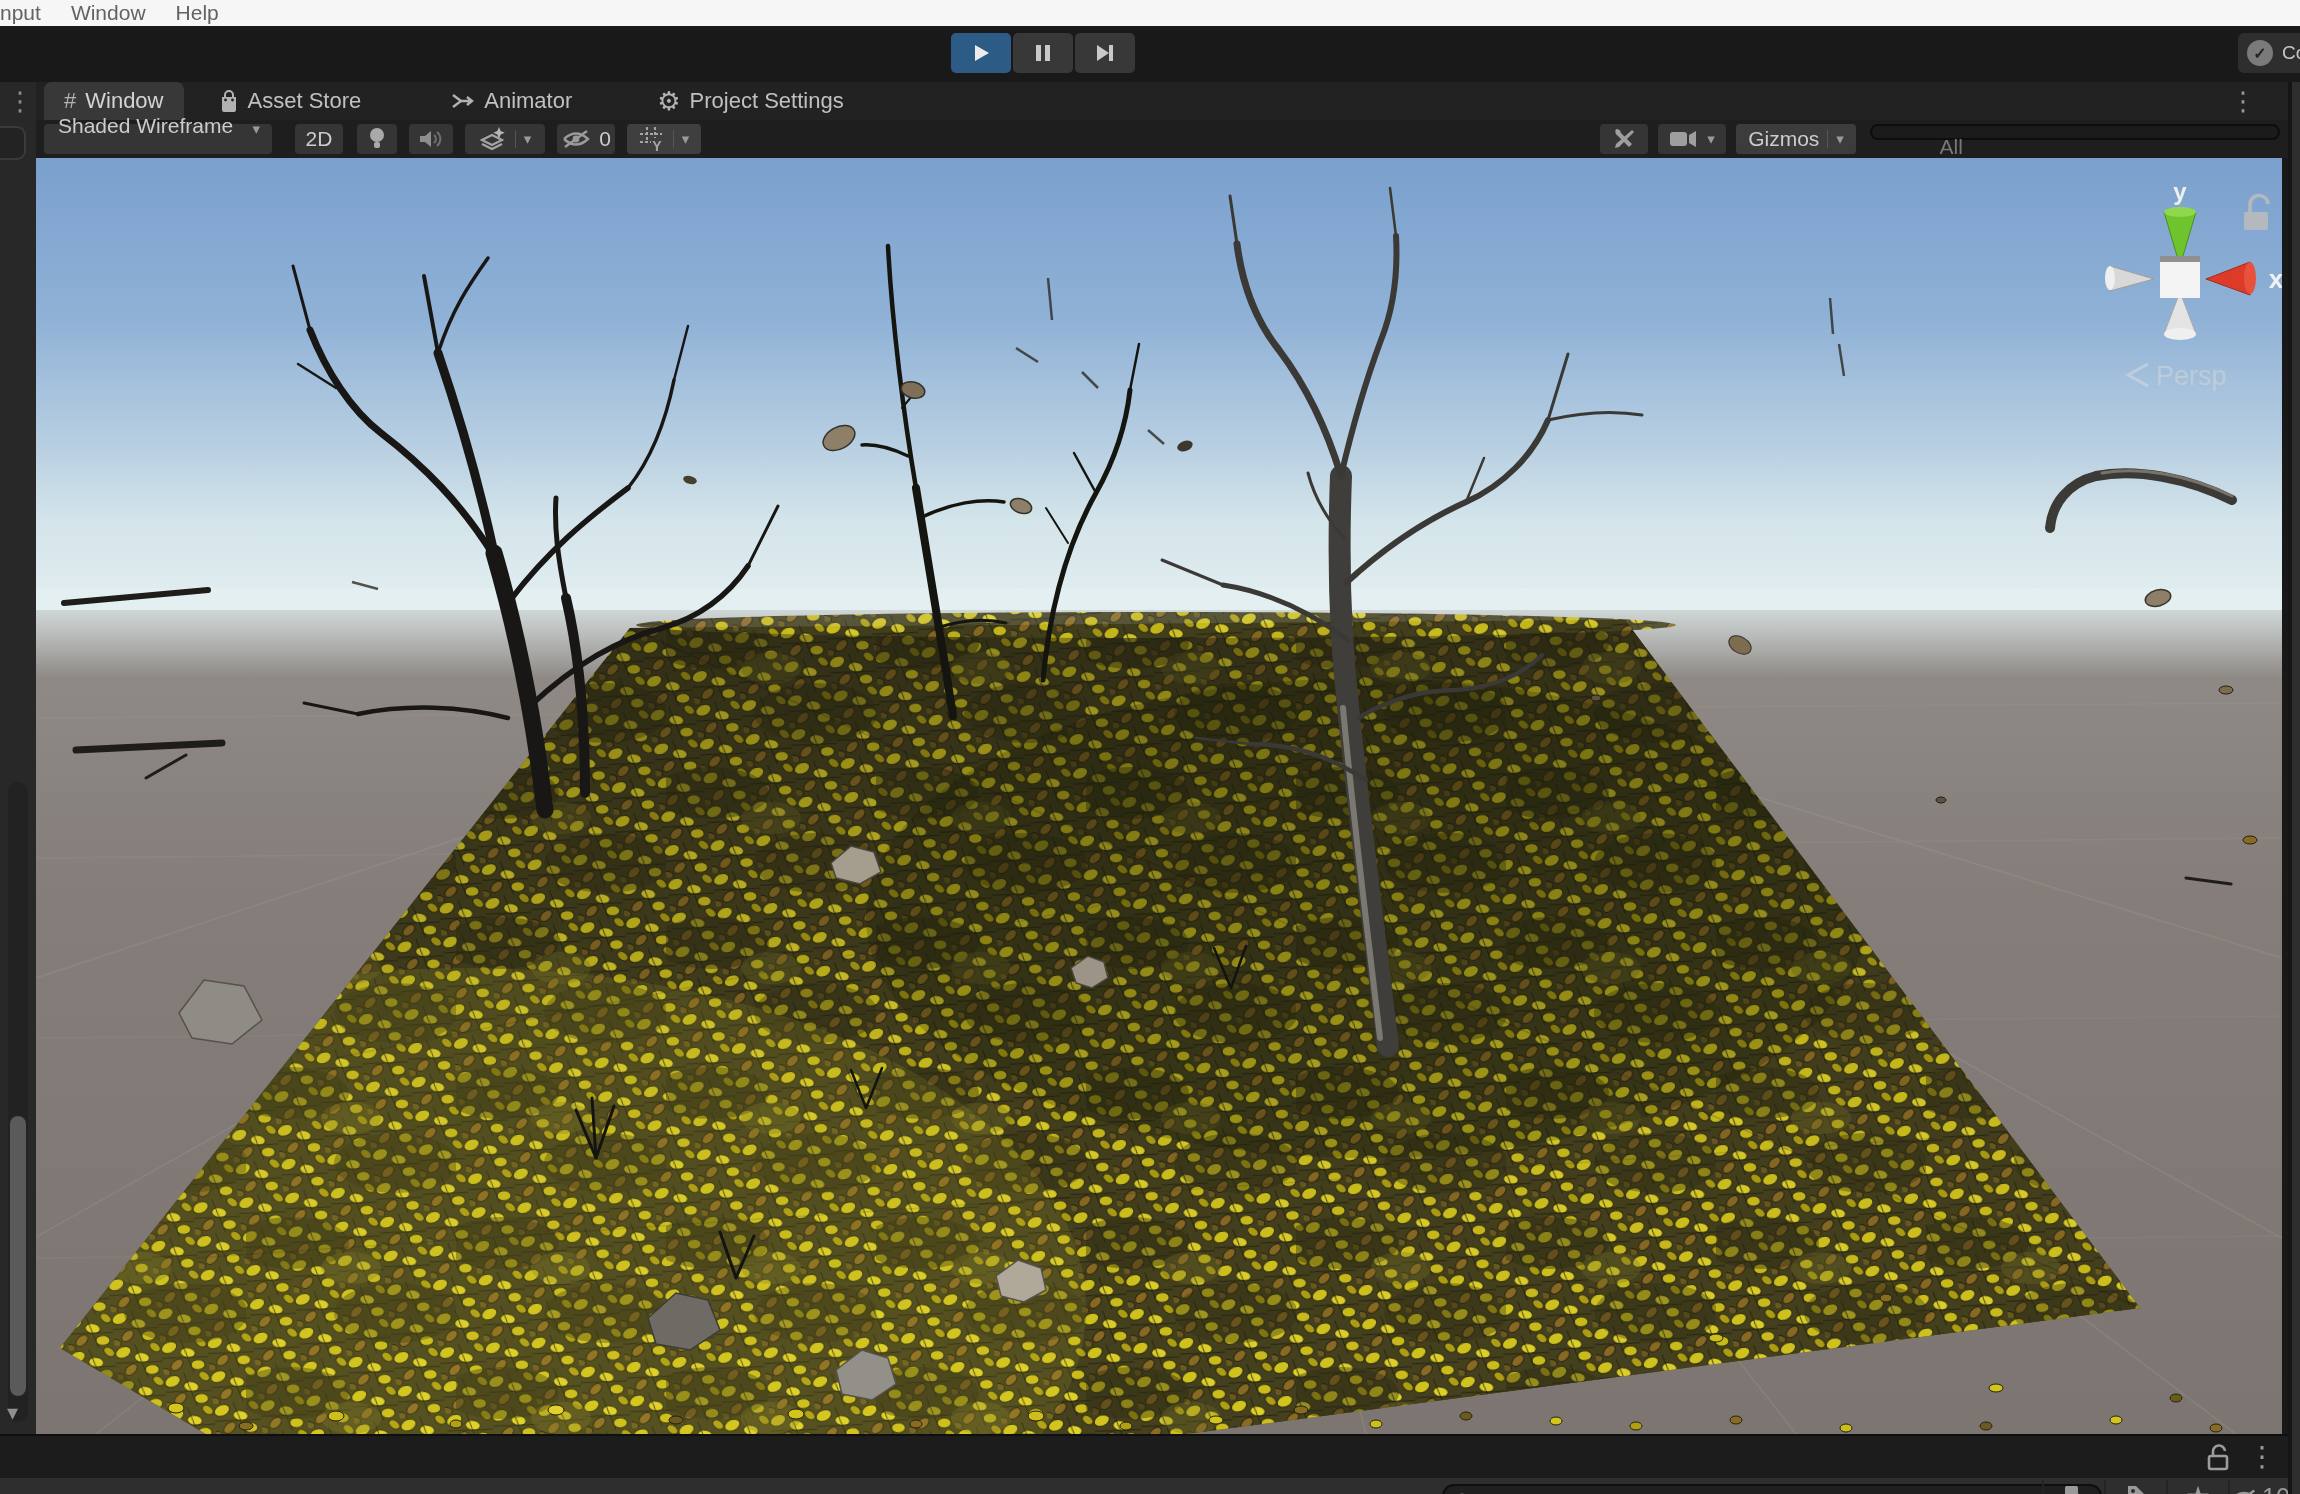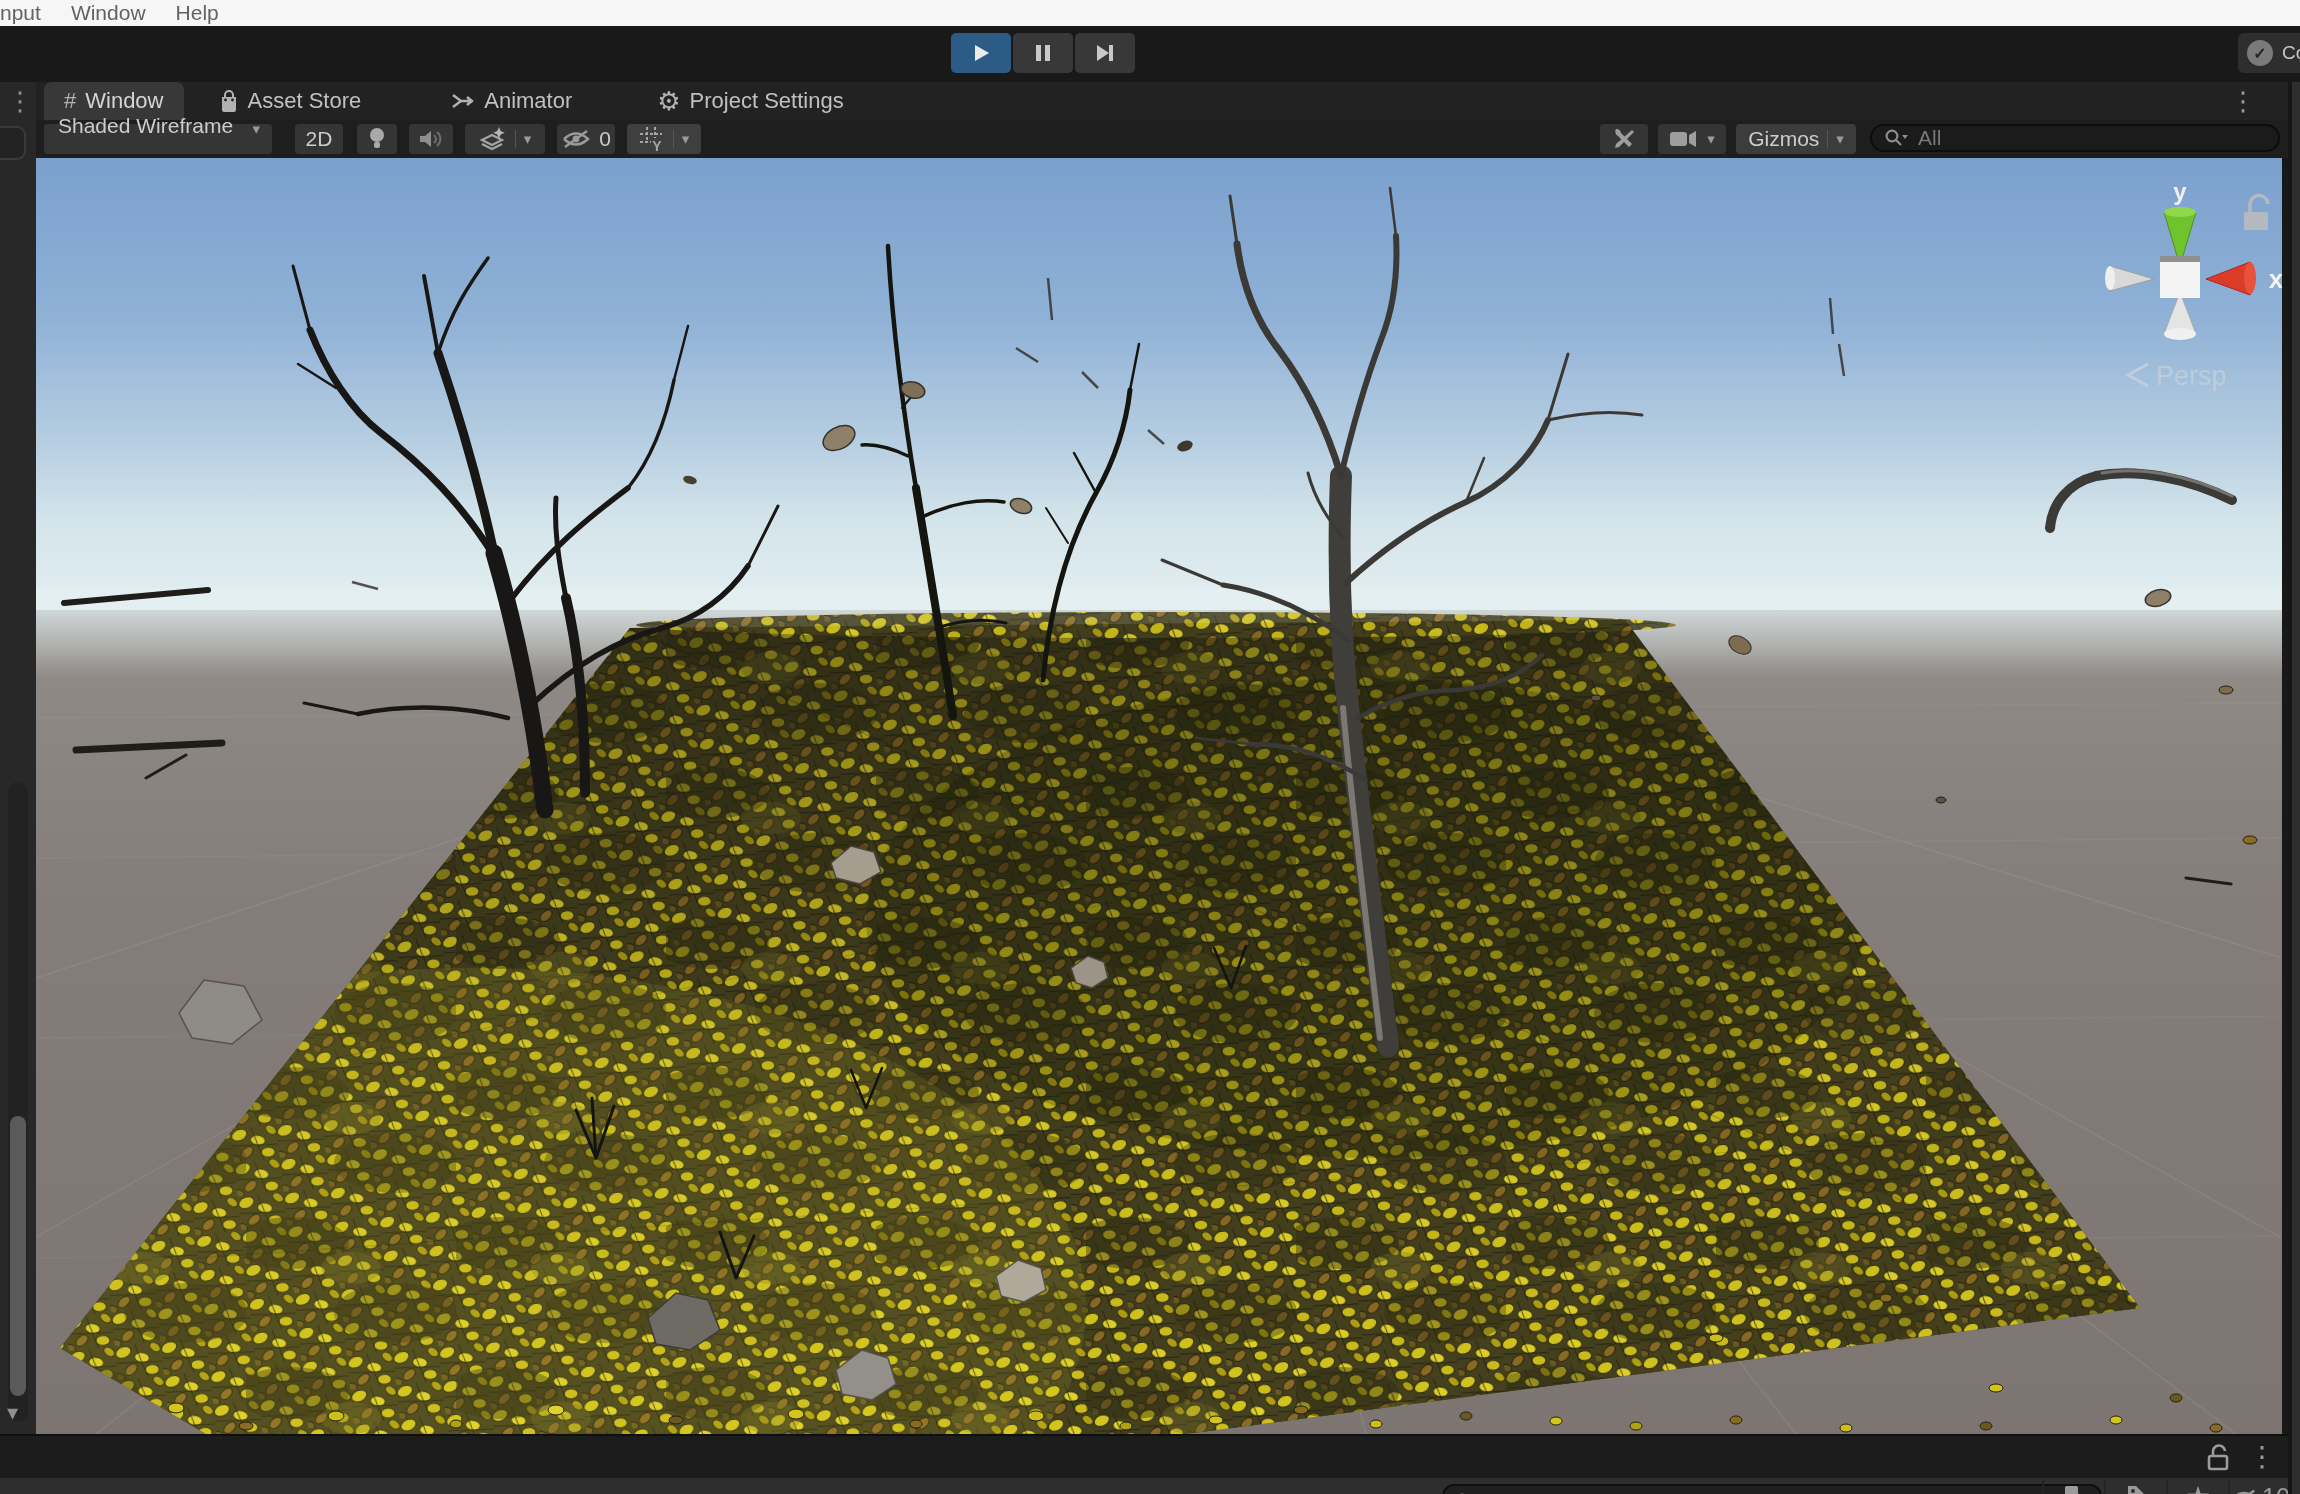--- a/index.html
+++ b/index.html
@@ -35,22 +35,22 @@
   .tab.active{background:#383838;border-radius:8px 8px 0 0;color:#D4D4D4;margin-left:8px;}
   .tab .ticon{color:#B2B2B2;font-size:22px;display:flex;align-items:center;}
   .tab-gap1{margin-left:15px;justify-content:space-between;} .tab-gap2{margin-left:50px;justify-content:center;} .tab-gap3{margin-left:45px;}
   .tabrow-kebab{margin-left:auto;margin-right:32px;align-self:center;color:#9A9A9A;font-size:26px;}
   
   .stoolbar{position:absolute;left:36px;top:120px;width:2252px;height:38px;background:#1E1E1E;}
   .ctrl{position:absolute;top:4px;height:30px;background:#353535;border-radius:4px;display:flex;
         align-items:center;justify-content:center;color:#CCCCCC;font-size:21px;gap:8px;}
   .caret{color:#9A9A9A;font-size:15px;}
   .vsep{width:1px;height:18px;background:#565656;}
-  .srch{position:absolute;top:4px;left:1834px;width:410px;height:28px;background:#1B1B1B;
-        border:2px solid #0D0D0D;border-radius:16px;display:flex;align-items:center;gap:8px;padding:0 12px;box-sizing:border-box;}
+  .srch{position:absolute;top:4px;left:1834px;width:410px;height:16px;background:#1B1B1B;
+        border:2px solid #0D0D0D;border-radius:16px;display:flex;align-items:center;gap:8px;padding:0 12px;box-sizing:border-box;flex-direction:column;}
   .srch input{flex:1;background:transparent;border:none;outline:none;color:#BBBBBB;font-size:21px;font-family:"Liberation Sans",sans-serif;}
   .srch input::placeholder{color:#787878;}
   
   .viewport{position:absolute;left:36px;top:158px;width:2246px;height:1276px;background:#7D7571;}
   
   .bheader{position:absolute;left:0;top:1434px;width:2288px;height:44px;background:#1C1C1C;border-top:2px solid #0F0F0F;box-sizing:border-box;}
   .bheader .lockwrap{position:absolute;left:2204px;top:8px;}
   .bheader .kebab{position:absolute;left:2248px;top:4px;color:#9A9A9A;font-size:28px;}
   .btoolbar{position:absolute;left:0;top:1478px;width:2288px;height:16px;background:#2E2E2E;overflow:hidden;}
   .bpill{position:absolute;left:1442px;top:6px;width:660px;height:34px;background:#1F1F1F;

